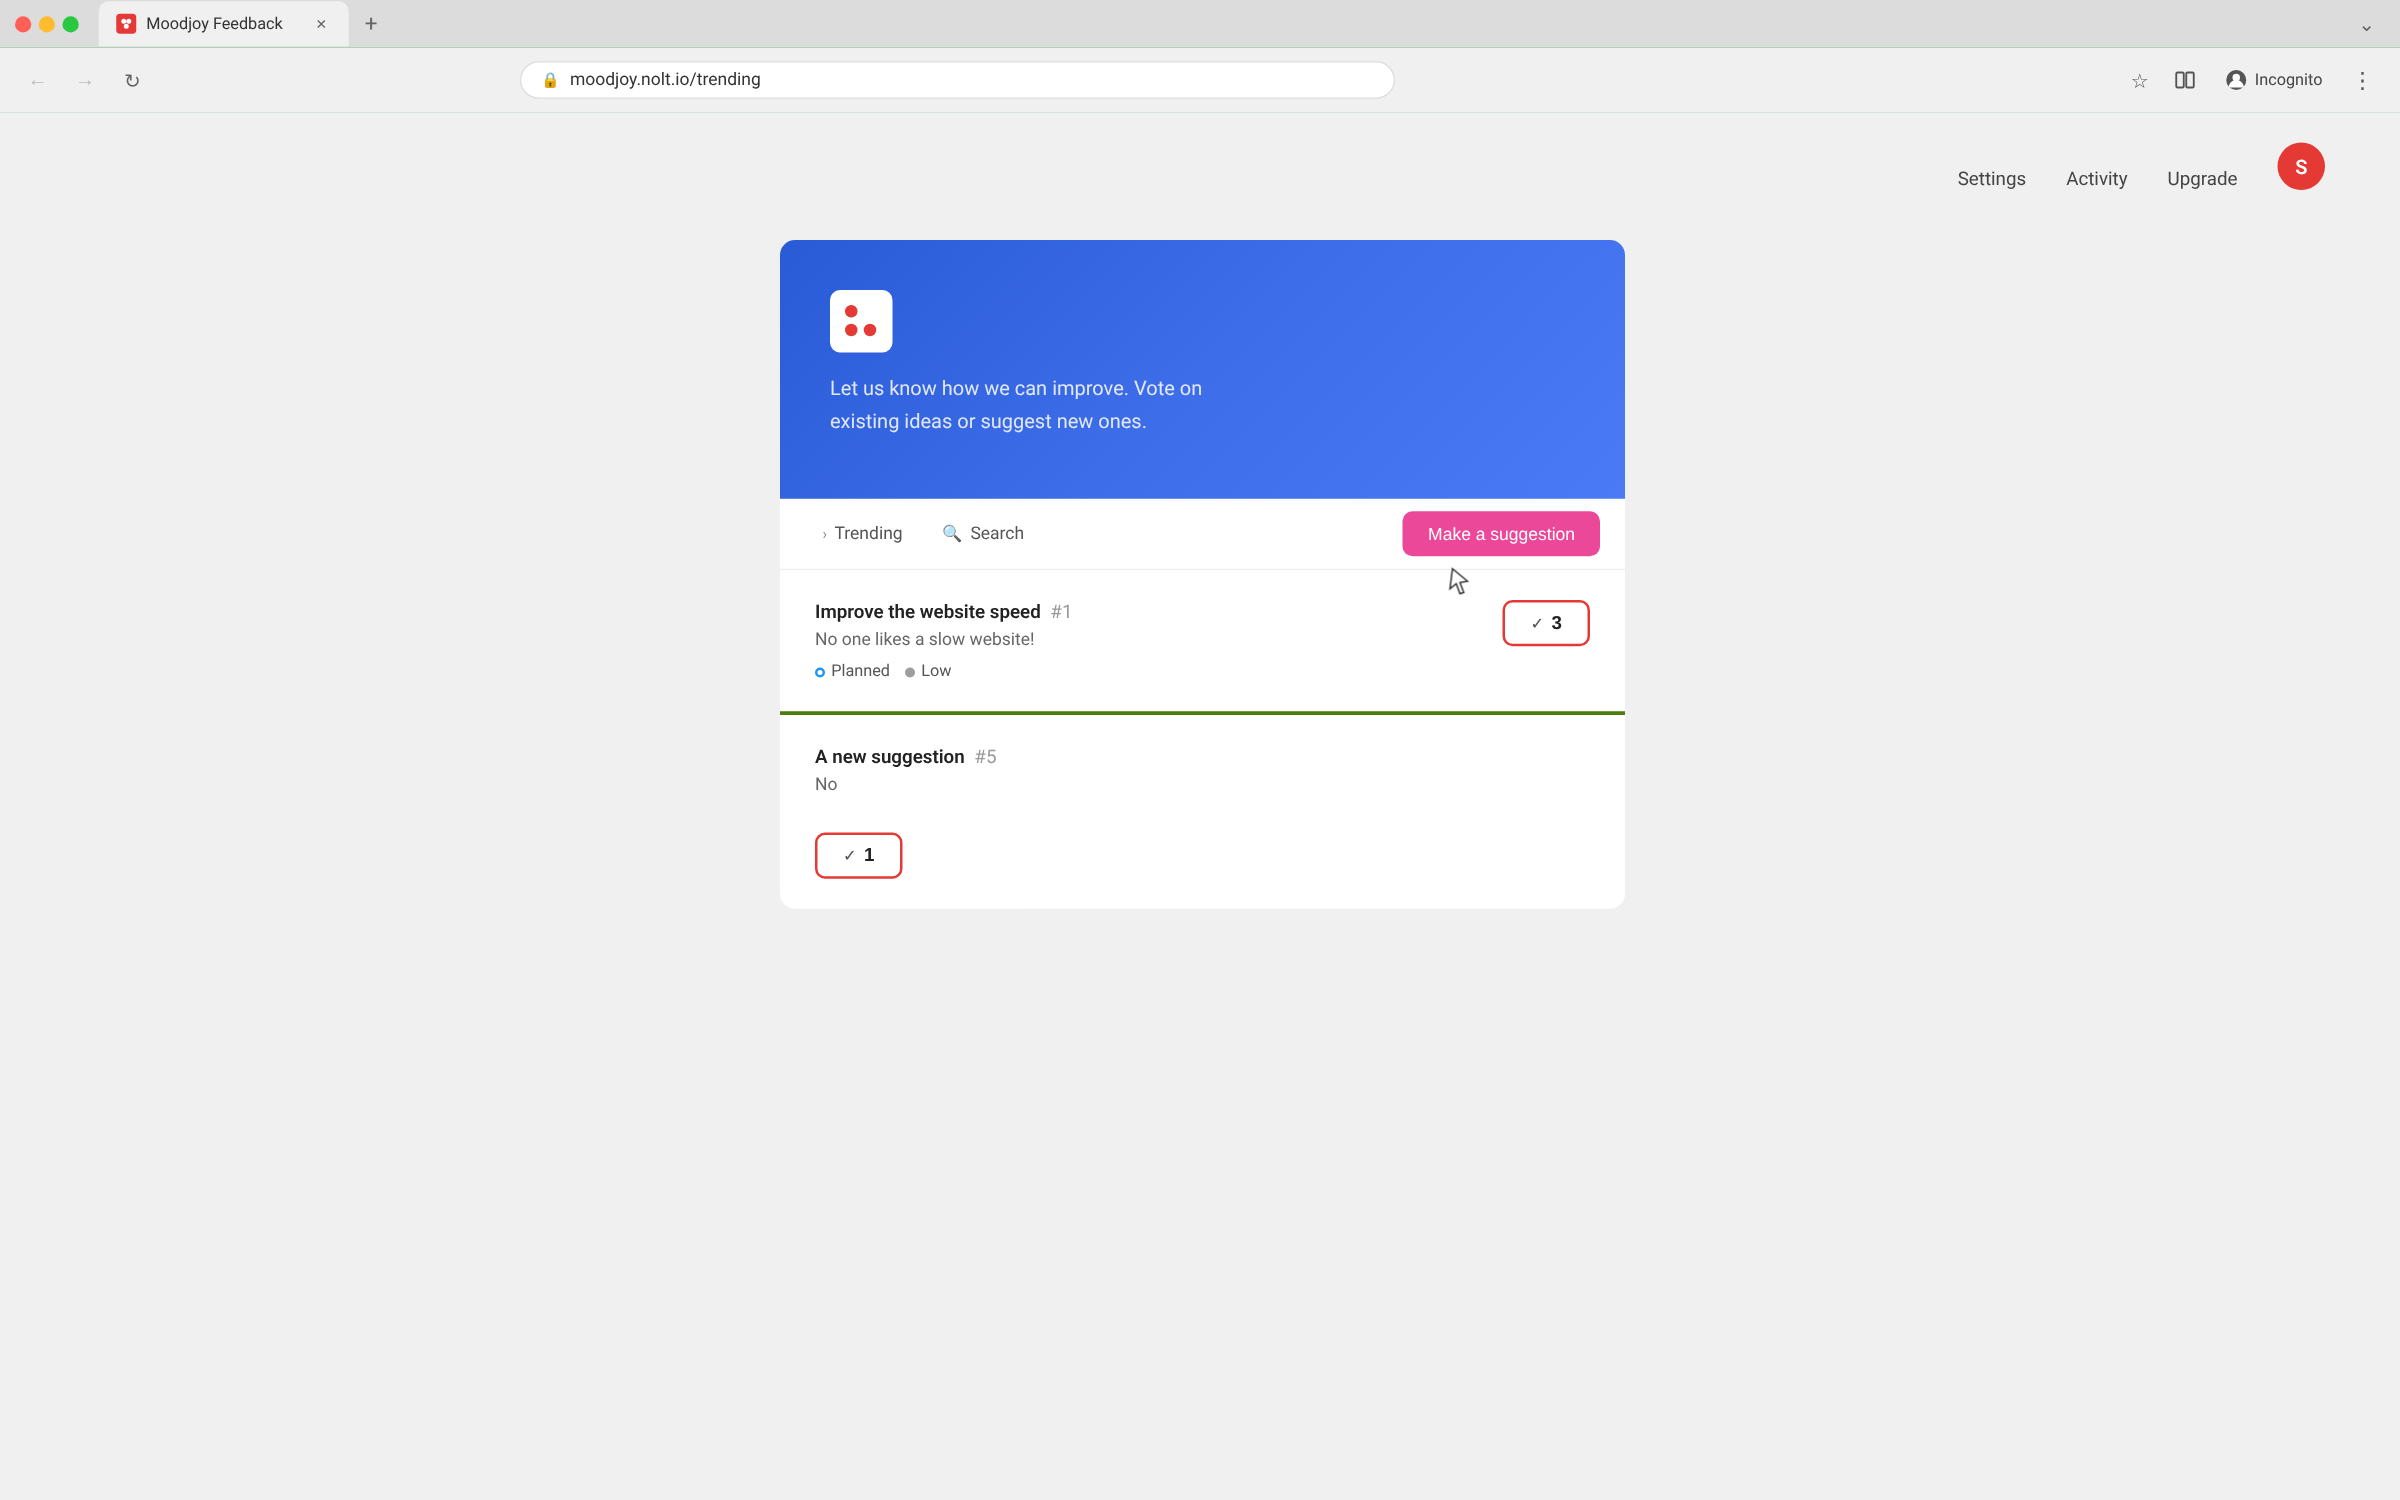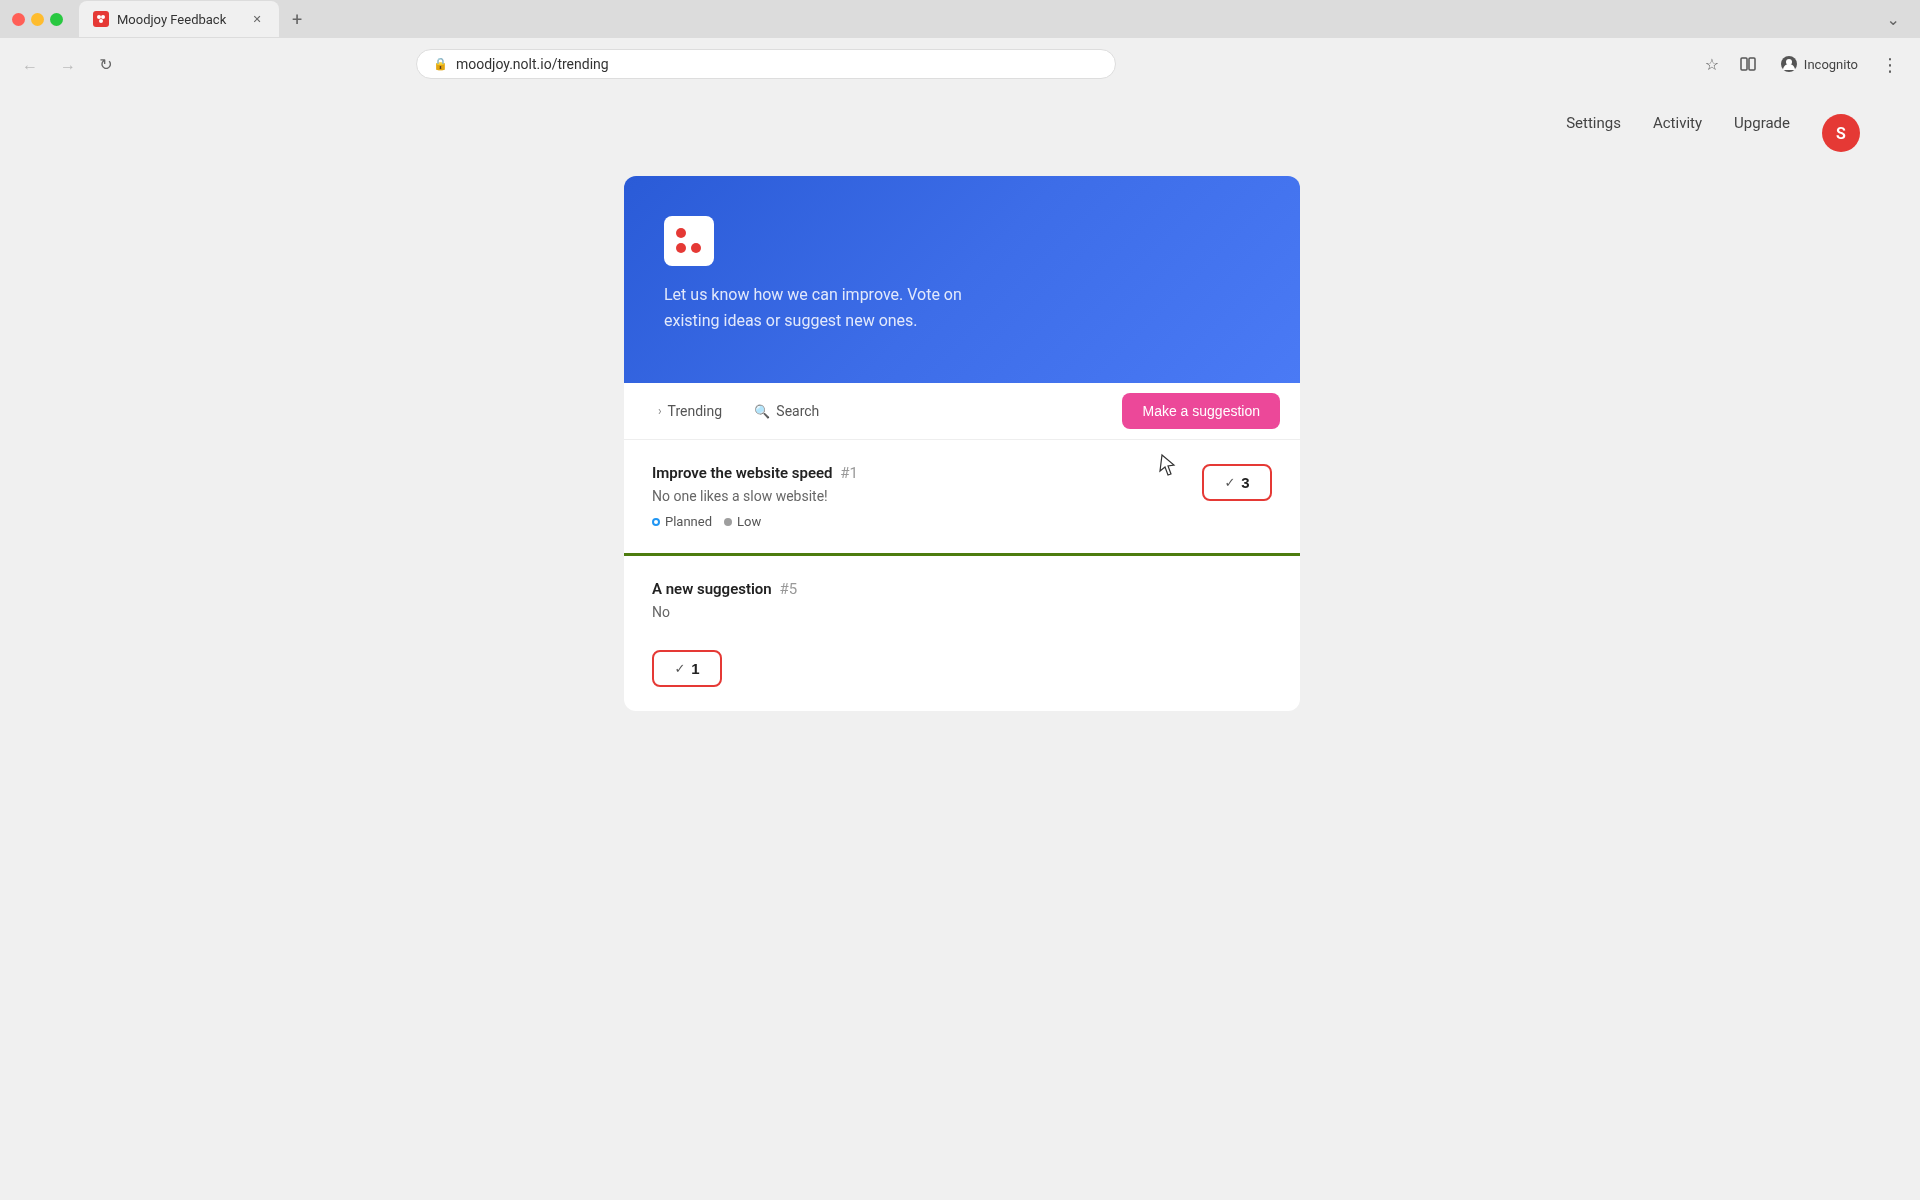--- a/index.html
+++ b/index.html
@@ -181,21 +181,21 @@
     .page-content {
       background: #f0f0f0;
       min-height: calc(1200px - 126px);
       position: relative;
     }
 
     
     .top-nav {
       display: flex;
       justify-content: flex-end;
-      align-items: flex-start;
+      align-items: flex-end;
       padding: 24px 60px;
       gap: 32px;
     }
 
     .nav-link {
       font-size: 15px;
       color: #444;
       cursor: pointer;
       text-decoration: none;
     }
@@ -210,21 +210,21 @@
       align-items: center;
       justify-content: center;
       font-size: 16px;
       font-weight: 600;
       cursor: pointer;
     }
 
     
     .main-container {
       max-width: 680px;
-      margin: 0 auto;
+      margin: 16px auto;
       padding: 0 0 40px 4px;
     }
 
     
     .hero-banner {
       background: linear-gradient(135deg, #2a5bd7 0%, #3d6de8 50%, #4a7af5 100%);
       border-radius: 12px 12px 0 0;
       padding: 40px 40px 50px;
       position: relative;
       min-height: 170px;

